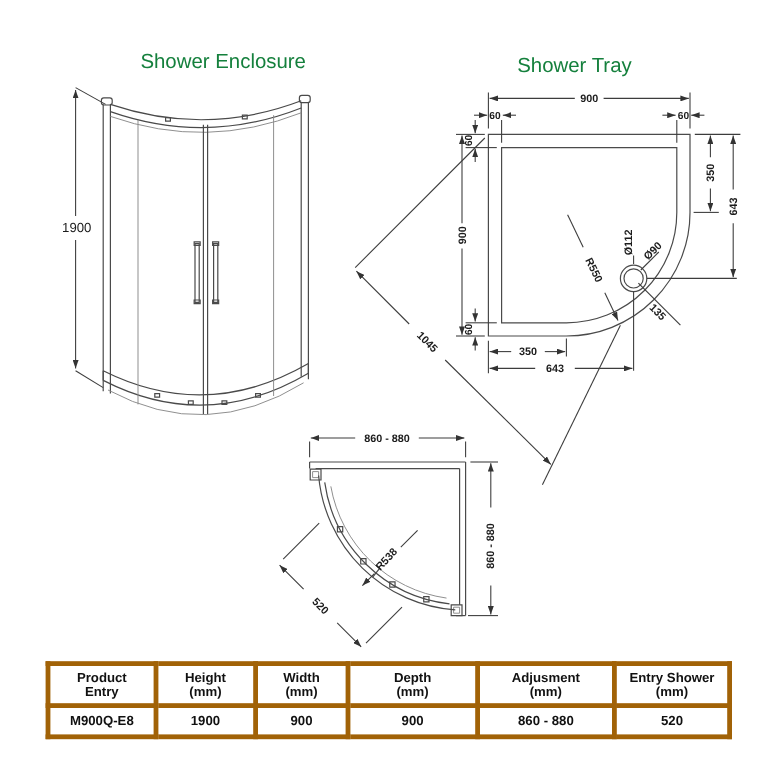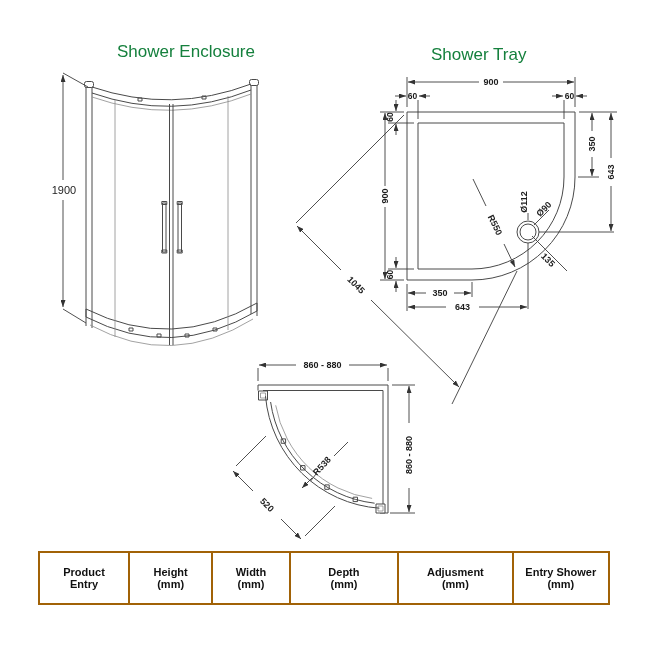--- a/index.html
+++ b/index.html
@@ -14,21 +14,21 @@
   .geo-light{stroke:#8a8a8a;stroke-width:0.8;fill:none;}
   .dim{stroke:#3c3c3c;stroke-width:0.9;fill:none;}
   .blk{stroke:#4a4a4a;stroke-width:1;fill:#ffffff;}
   text.dt{font-family:"Liberation Sans",sans-serif;font-size:9px;font-weight:700;fill:#1c1c1c;
           text-anchor:middle;dominant-baseline:central;}
   text.dt-big{font-size:11px;font-weight:400;}
   text.dt-sm{font-size:8.5px;}
   .spec-table-wrap{position:absolute;left:38px;top:551px;width:572px;height:54px;}
   table.spec{width:100%;height:100%;border-collapse:collapse;table-layout:fixed;
              border:2.5px solid #0d0d0d;font-size:11px;font-weight:700;color:#111;}
-  table.spec td{border:2px solid #a16207;text-align:center;vertical-align:middle;
+  table.spec td{border:4px solid #a16207;text-align:center;vertical-align:middle;
                 padding:1px 2px;line-height:12px;}
   table.spec tr.hdr td{height:29px;}
   table.spec tr.val td{height:20px;}
 </style>
 </head>
 <body>
 
 <div class="title" id="title-enclosure">Shower Enclosure</div>
 <div class="title" id="title-tray">Shower Tray</div>
 
@@ -273,15 +273,23 @@
         </td>
         <td>
           <span style="display:block">Adjusment</span>
           <span style="display:block">(mm)</span>
         </td>
         <td>
           <span style="display:block">Entry Shower</span>
           <span style="display:block">(mm)</span>
         </td>
       </tr>
+      <tr class="val">
+        <td>M900Q-E8</td>
+        <td>1900</td>
+        <td>900</td>
+        <td>900</td>
+        <td>860 - 880</td>
+        <td>520</td>
+      </tr>
     </tbody>
   </table>
 </div>
 
 </body></html>

